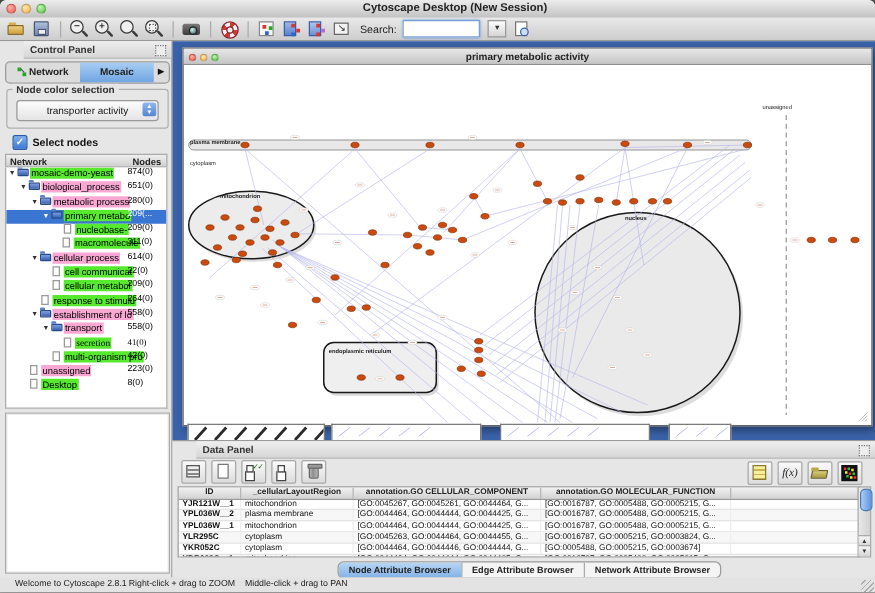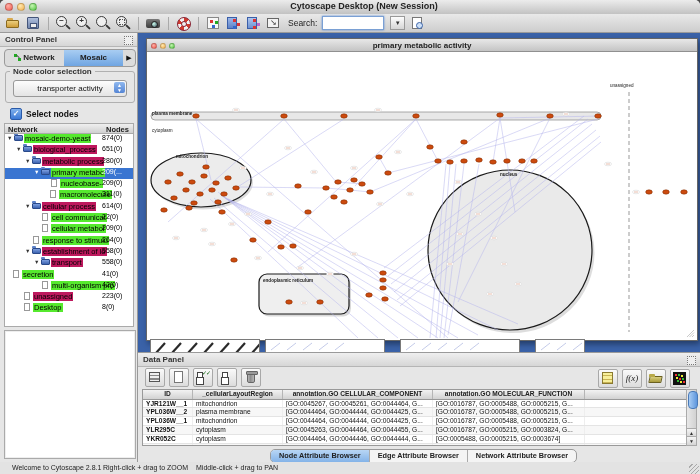--- a/index.html
+++ b/index.html
@@ -45,21 +45,21 @@
   .i-imp:before{content:"";position:absolute;left:1px;top:2px;width:12px;height:10px;background:#f2f2f2;border:1px solid #666;box-sizing:border-box;}
   .i-imp:after{content:"↘";position:absolute;left:4px;top:2px;font-size:8px;color:#333;}
   
   .i-docm:before{content:"";position:absolute;left:2px;top:1px;width:10px;height:12px;background:#fff;border:1px solid #777;box-sizing:border-box;}
   .i-docm:after{content:"";position:absolute;left:6px;top:6px;width:5px;height:5px;border:1.5px solid #3a62a8;border-radius:50%;background:#cde0f7;}
   .searchlbl{font-size:8.5px;color:#222;margin-left:2px;}
   .searchbox{width:60px;height:12px;background:#fff;border:1px solid #7aa0d4;box-shadow:0 0 2px #5a8ad4;}
   .searcharrow{width:13px;height:12px;background:linear-gradient(#fdfdfd,#d5d5d5);border:1px solid #999;margin-left:1px;font-size:6px;text-align:center;line-height:12px;color:#333;}
   
   .cpanel{left:0;top:33px;width:138px;height:429px;background:#e6e6e6;border-right:1px solid #9a9a9a;box-sizing:border-box;}
-  .phead{height:13px;background:linear-gradient(#efefef,#d6d6d6);border-bottom:1px solid #b5b5b5;font-size:8px;font-weight:bold;color:#333;line-height:13px;padding-left:5px;position:relative;}
+  .phead{height:13px;background:linear-gradient(#efefef,#d6d6d6);border-bottom:1px solid #b5b5b5;font-size:8px;font-weight:bold;color:#333;line-height:13px;padding-left:5px;position:relative;margin-left:19px;}
   .floatico{position:absolute;right:4px;top:3px;width:7px;height:7px;border:1px dotted #777;background:#eee;}
   .cptabs{left:4px;top:16px;width:130px;height:16px;display:flex;border:1px solid #9a9a9a;border-radius:4px;overflow:hidden;background:#dcdcdc;}
   .cptab{flex:1;font-size:8px;font-weight:bold;color:#222;text-align:center;line-height:16px;position:relative;}
   .cptab.sel{background:linear-gradient(#a8cdf2,#6fa5e2);}
   .cptab .ticon-net{display:inline-block;width:7px;height:7px;position:relative;margin-right:2px;vertical-align:-1px;}
   .ticon-net:before{content:"";position:absolute;left:0;top:0;width:3px;height:3px;background:#2a2;box-shadow:4px 4px 0 #2a2;}
   .ticon-net:after{content:"";position:absolute;left:2px;top:2px;width:4px;height:1px;background:#555;transform:rotate(45deg);}
   .cptab-more{width:12px;font-size:7px;line-height:16px;text-align:center;color:#111;}
   .groupbox{left:5px;top:38px;width:128px;height:30px;border:1px solid #b0b0b0;border-radius:3px;}
   .grouplbl{position:absolute;left:4px;top:-5px;background:#e6e6e6;padding:0 3px;font-size:8px;font-weight:bold;color:#333;}
@@ -74,21 +74,21 @@
   .tree{left:4px;top:101px;width:130px;height:193px;background:#fff;border:1px solid #aaa;border-top:none;box-sizing:border-box;overflow:hidden;}
   .trow{position:relative;height:11.3px;white-space:nowrap;font-size:7.5px;color:#000;}
   .trow.sel{background:#3a75d1;}
   .twist{display:inline-block;width:7px;font-size:5.5px;color:#333;vertical-align:1px;}
   .trow.sel .twist{color:#fff;}
   .tico{display:inline-block;width:10px;height:8px;position:relative;vertical-align:-1px;}
   .tico.folder:before{content:"";position:absolute;left:0;top:1px;width:9px;height:6px;background:linear-gradient(#7d9fe0,#3c63b0);border:1px solid #2a4a8a;border-radius:1px;box-sizing:border-box;}
   .tico.folder:after{content:"";position:absolute;left:0;top:-1px;width:4px;height:2px;background:#5d82c8;border-radius:1px 1px 0 0;}
   .tico.file:before{content:"";position:absolute;left:1px;top:0;width:6px;height:8px;background:#fff;border:1px solid #999;box-sizing:border-box;}
   .tlabel{padding:0 1px;}
-  .hl-red{background:#be185d;}
+  .hl-red{background:#f9a8d4;}
   .hl-green{background:#56e92e;}
   .trow.sel .tlabel.hl-green{background:#56e92e;}
   .tcount{position:absolute;left:97px;top:0;font-size:7px;}
   .trow.sel .tcount{color:#fff;}
   .birdeye{left:4px;top:297px;width:130px;height:127px;background:#fff;border:1px solid #aaa;box-shadow:inset 0 0 0 1px #eee;}
   
   .mdi{left:138px;top:33px;width:562px;height:319px;background:#3a62a8;overflow:hidden;}
   .netwin{left:8px;top:5px;width:550px;height:301px;background:#fff;border:1px solid #666;box-shadow:2px 3px 6px #0006;}
   .netbar{left:0;top:0;width:100%;height:13px;background:linear-gradient(#e8e8e8,#c4c4c4);border-bottom:1px solid #909090;box-sizing:border-box;}
   .netbar .lights{top:3.5px;left:4px;gap:3px;}
@@ -215,21 +215,21 @@
         <div class="trow" style="padding-left: 20px;"><span class="twist">▼</span><span class="tico folder"></span><span class="tlabel hl-red">metabolic process</span><span class="tcount">280(0)</span></div>
         <div class="trow sel" style="padding-left: 29px;"><span class="twist">▼</span><span class="tico folder"></span><span class="tlabel hl-green">primary metabo</span><span class="tcount">209(...</span></div>
         <div class="trow" style="padding-left: 38px;"><span class="twist"></span><span class="tico file"></span><span class="tlabel hl-green">nucleobase-</span><span class="tcount">209(0)</span></div>
         <div class="trow" style="padding-left: 37px;"><span class="twist"></span><span class="tico file"></span><span class="tlabel hl-green">macromolecule</span><span class="tcount">311(0)</span></div>
         <div class="trow" style="padding-left: 20px;"><span class="twist">▼</span><span class="tico folder"></span><span class="tlabel hl-red">cellular process</span><span class="tcount">614(0)</span></div>
         <div class="trow" style="padding-left: 29px;"><span class="twist"></span><span class="tico file"></span><span class="tlabel hl-green">cell communicat</span><span class="tcount">22(0)</span></div>
         <div class="trow" style="padding-left: 29px;"><span class="twist"></span><span class="tico file"></span><span class="tlabel hl-green">cellular metabol</span><span class="tcount">209(0)</span></div>
         <div class="trow" style="padding-left: 20px;"><span class="twist"></span><span class="tico file"></span><span class="tlabel hl-green">response to stimulu</span><span class="tcount">264(0)</span></div>
         <div class="trow" style="padding-left: 20px;"><span class="twist">▼</span><span class="tico folder"></span><span class="tlabel hl-red">establishment of lo</span><span class="tcount">558(0)</span></div>
         <div class="trow" style="padding-left: 29px;"><span class="twist">▼</span><span class="tico folder"></span><span class="tlabel hl-red">transport</span><span class="tcount">558(0)</span></div>
-        <div class="trow" style=""><span class="twist"></span><span class="tico file"></span><span class="tlabel hl-green">secretion</span><span class="tcount">41(0)</span></div>
+        <div class="trow" style="padding-left: 38px; font-family: Liberation Serif, serif;"><span class="twist"></span><span class="tico file"></span><span class="tlabel hl-green">secretion</span><span class="tcount">41(0)</span></div>
         <div class="trow" style="padding-left: 29px;"><span class="twist"></span><span class="tico file"></span><span class="tlabel hl-green">multi-organism pro</span><span class="tcount">42(0)</span></div>
         <div class="trow" style="padding-left: 11px;"><span class="twist"></span><span class="tico file"></span><span class="tlabel hl-red">unassigned</span><span class="tcount">223(0)</span></div>
         <div class="trow" style="padding-left: 11px;"><span class="twist"></span><span class="tico file"></span><span class="tlabel hl-green">Desktop</span><span class="tcount">8(0)</span></div>
       </div>
     <div class="abs birdeye"></div>
   </div>
 
   <div class="abs mdi">
     <div class="abs netwin">
       <div class="abs netbar">

